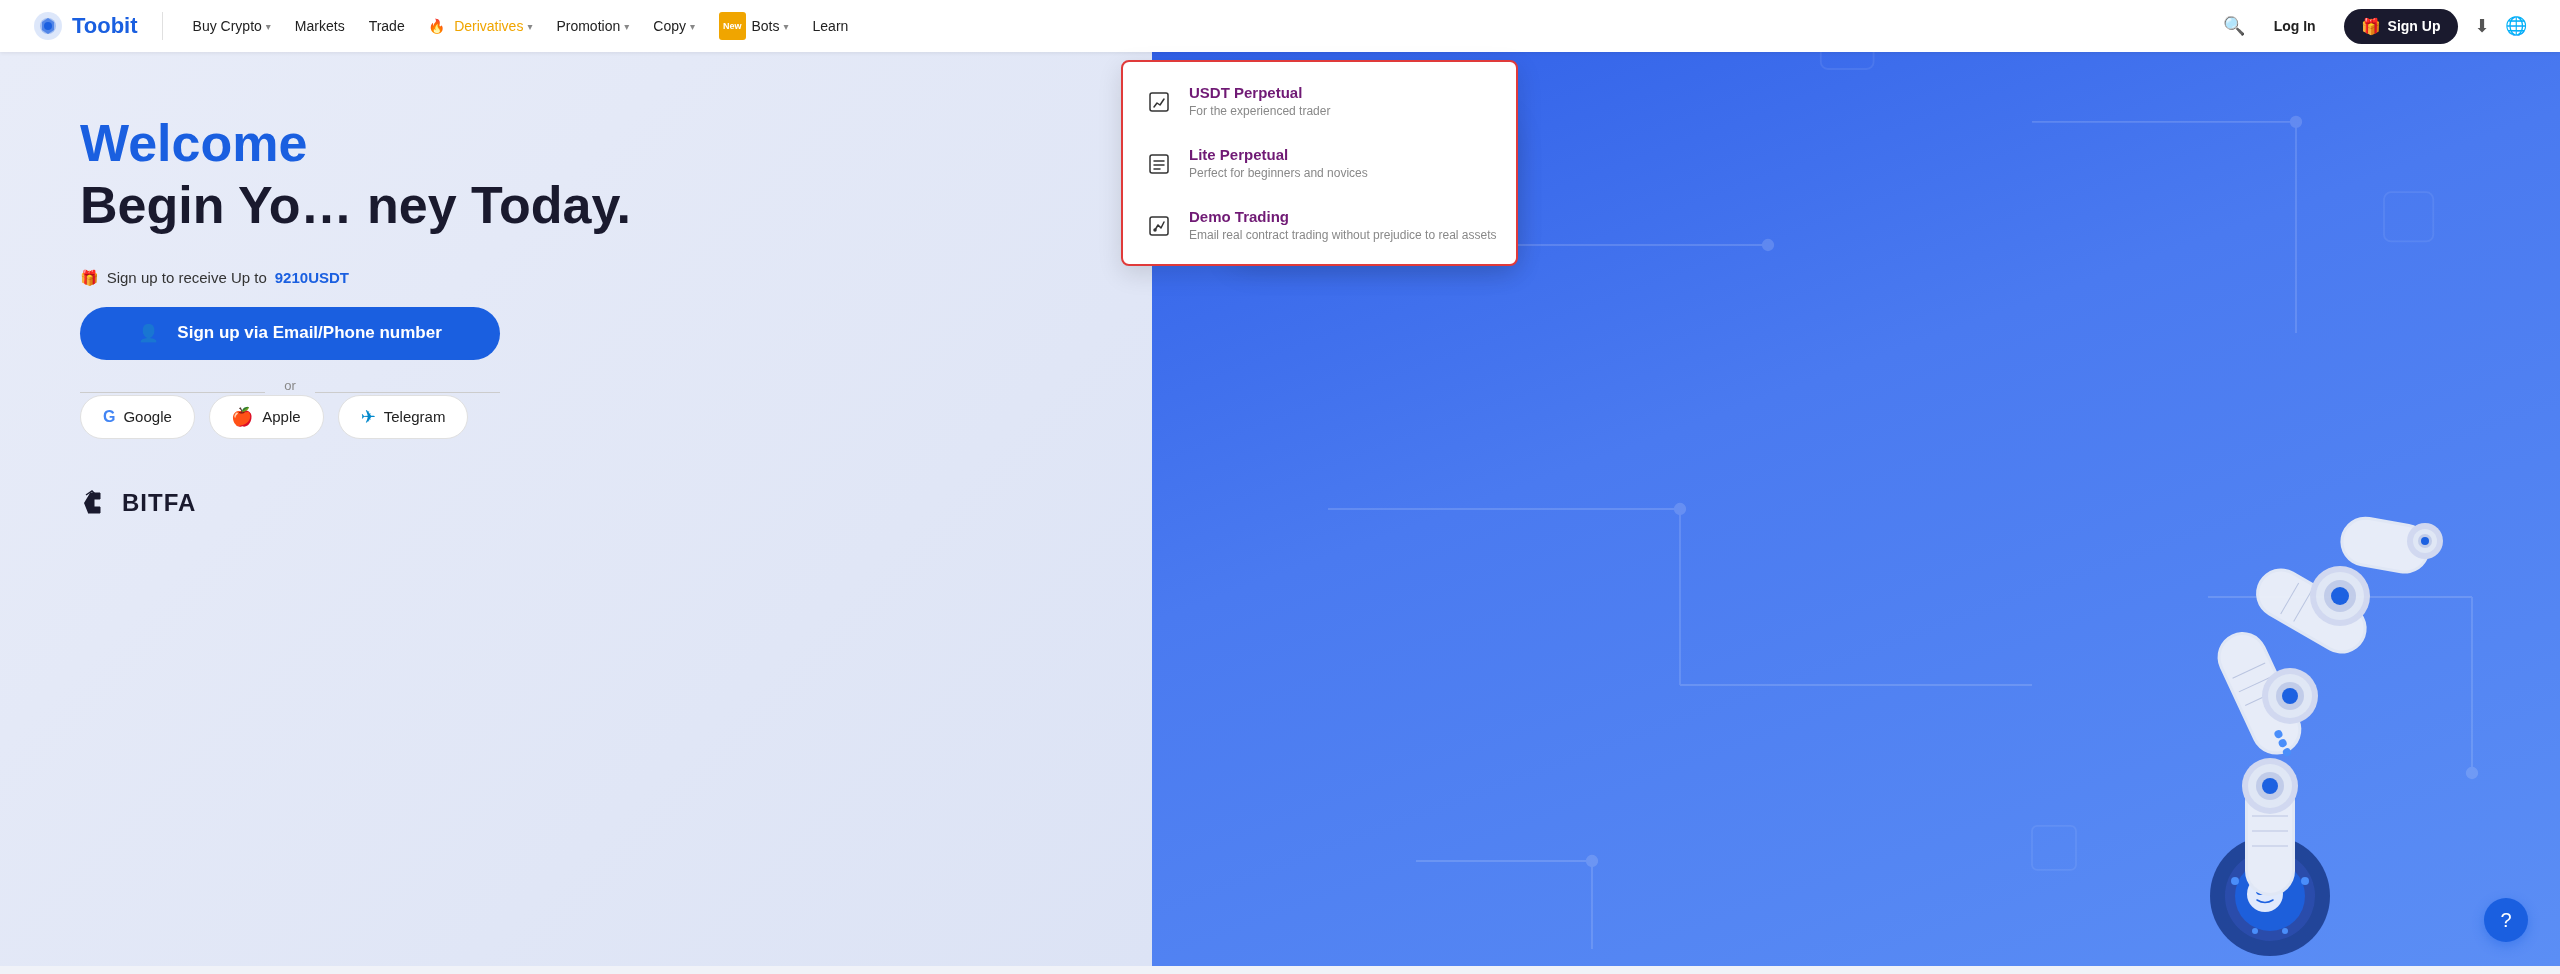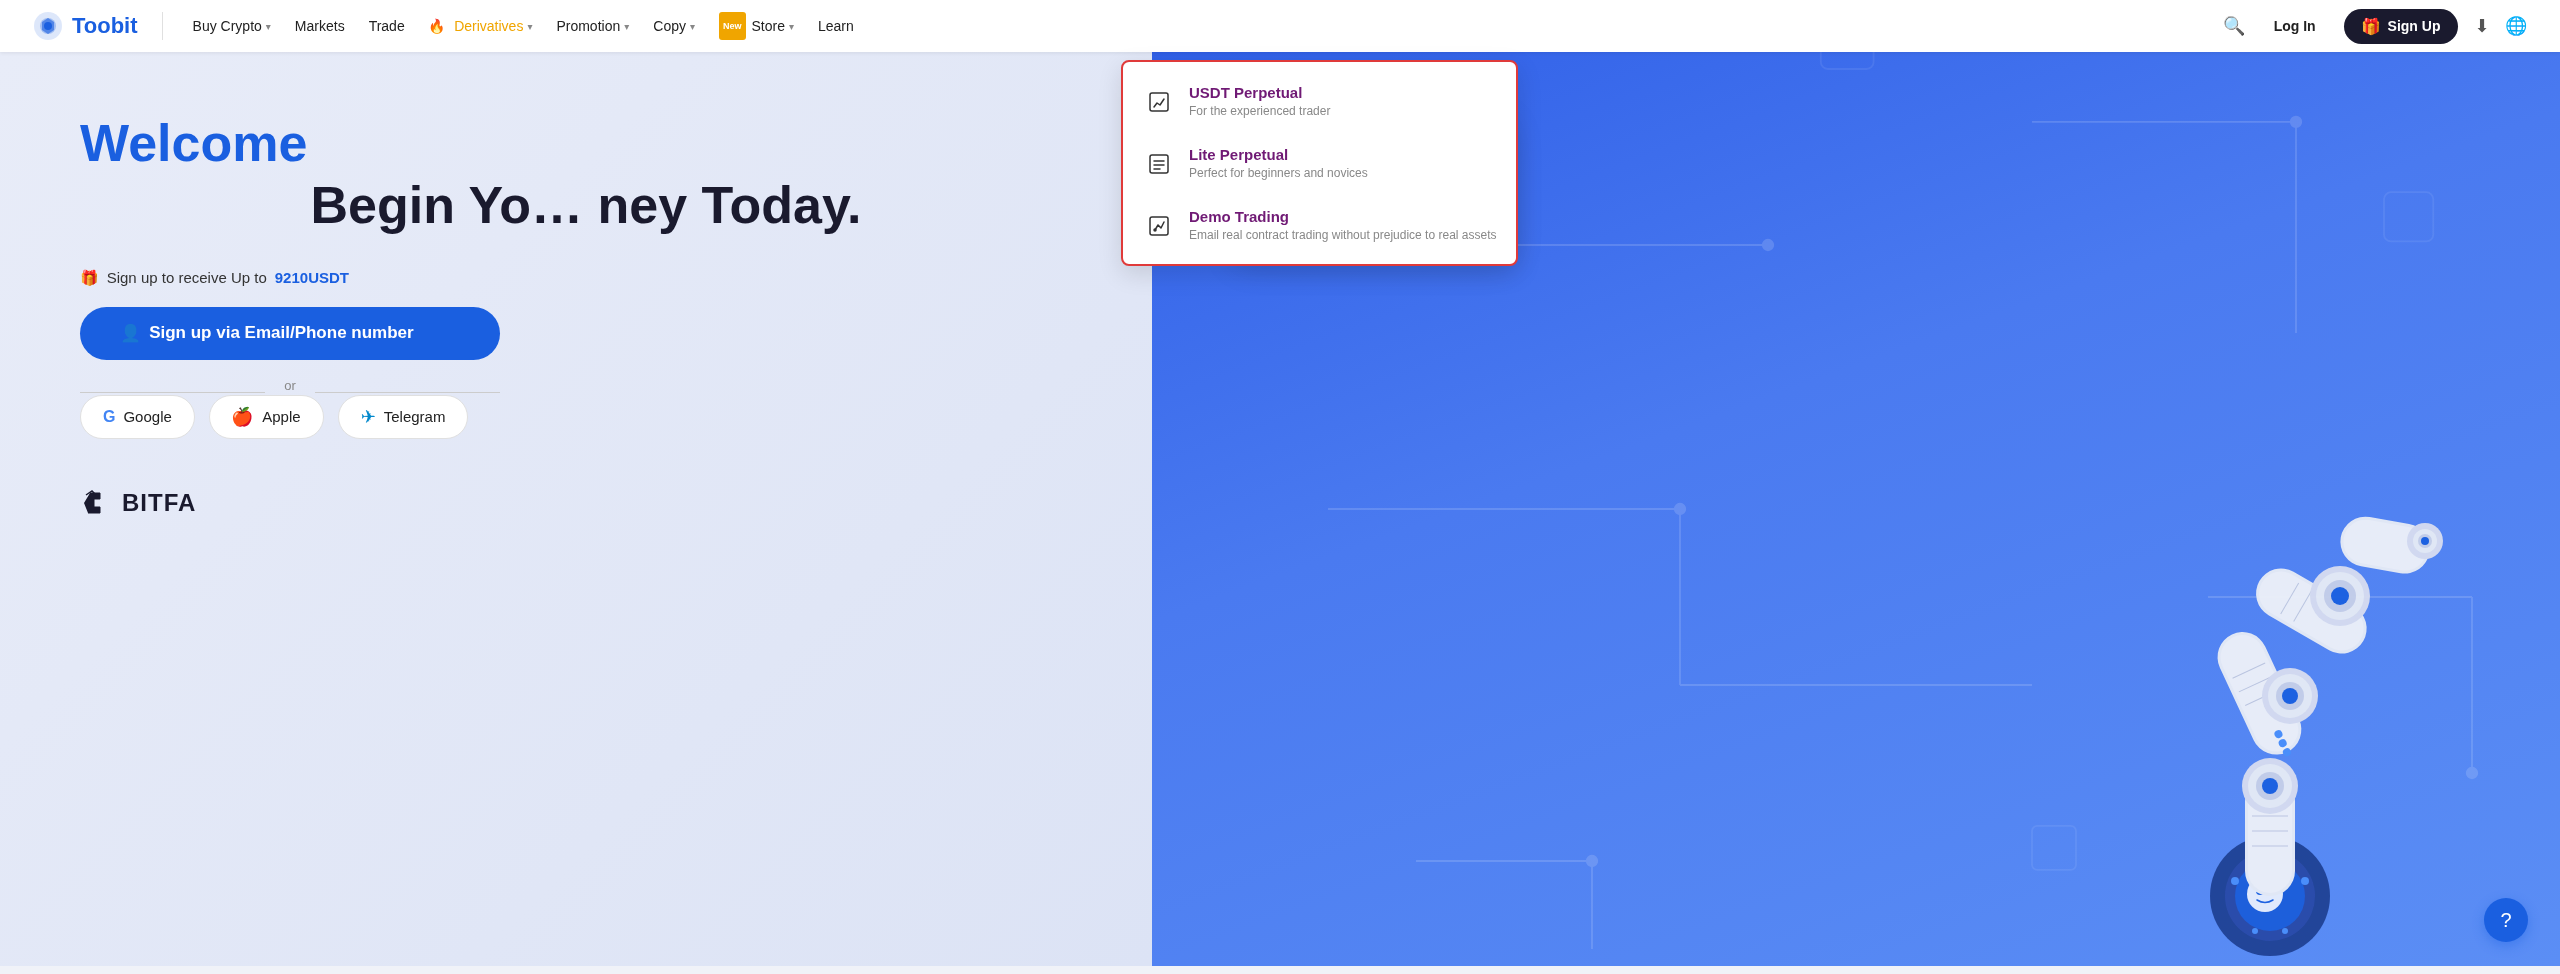--- a/index.html
+++ b/index.html
@@ -163,21 +163,22 @@
       align-items: center;
       gap: 8px;
       font-size: 15px;
       color: #333;
       margin-bottom: 20px;
     }
 
     .btn-signup-main {
       display: flex;
       align-items: center;
-      gap: 8px;
+      justify-content: center;
+      gap: 18px;
       background: #1a5fe0;
       color: #fff;
       border: none;
       border-radius: 28px;
       padding: 16px 40px;
       font-size: 17px;
       font-weight: 600;
       cursor: pointer;
       width: 420px;
       margin-bottom: 18px;
@@ -356,21 +357,21 @@
     <div class="nav-item">
       <span>Promotion</span>
       <span class="chevron">▾</span>
     </div>
     <div class="nav-item">
       <span>Copy</span>
       <span class="chevron">▾</span>
     </div>
     <div class="nav-item">
       <span class="new-badge">New</span>
-      <span>Store</span>
+      <span>Bots</span>
       <span class="chevron">▾</span>
     </div>
     <div class="nav-item">
       <span>Learn</span>
     </div>
   </div>
   <div class="navbar-actions">
     <span class="navbar-search-icon">🔍</span>
     <button class="btn-login">Log In</button>
     <button class="btn-signup">
@@ -421,21 +422,21 @@
       <div class="dropdown-item-title">Demo Trading</div>
       <div class="dropdown-item-desc">Email real contract trading without prejudice to real assets</div>
     </div>
   </div>
 </div>
 
 <div class="main-content">
 
   <div class="left-section">
     <div style="font-size:52px;font-weight:800;color:#1a5fe0;line-height:1.2;">Welcome</div>
-    <div style="font-size:52px;font-weight:800;color:#1a1a2e;line-height:1.2;margin-bottom:32px;text-align:center;">Begin Yo… ney Today.</div>
+    <div style="font-size:52px;font-weight:800;color:#1a1a2e;line-height:1.2;margin-bottom:32px;">Begin Yo… ney Today.</div>
 
     <div class="signup-promo">
       <span>🎁</span>
       <span>Sign up to receive Up to</span>
       <span style="color:#1a5fe0;font-weight:600;">9210USDT</span>
     </div>
 
     <button class="btn-signup-main">
       <span>👤</span>
       <span>Sign up via Email/Phone number</span>

